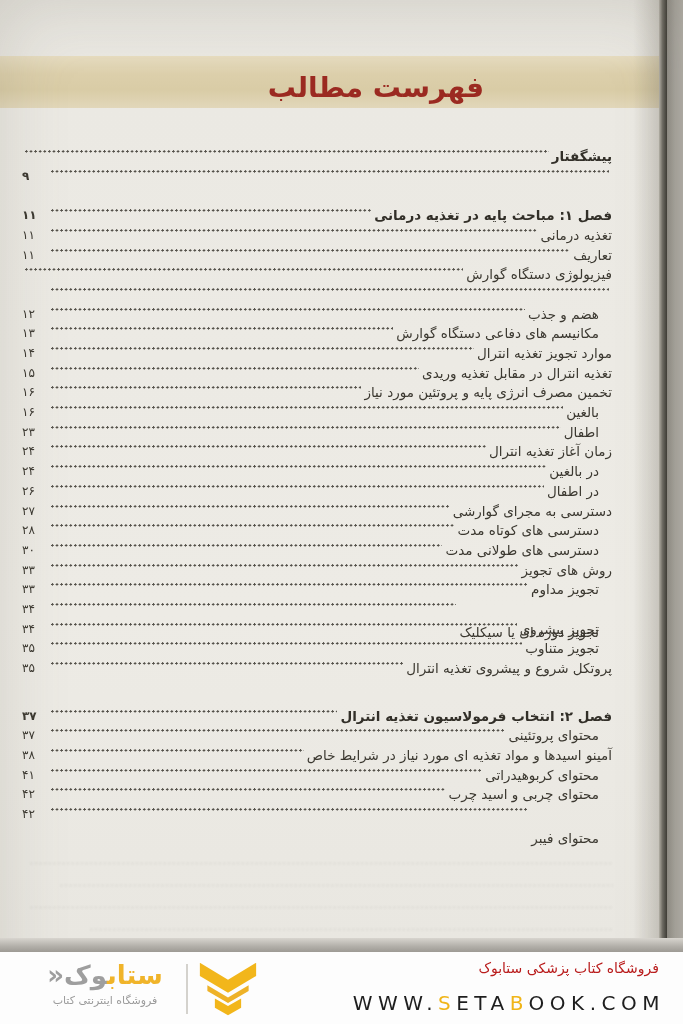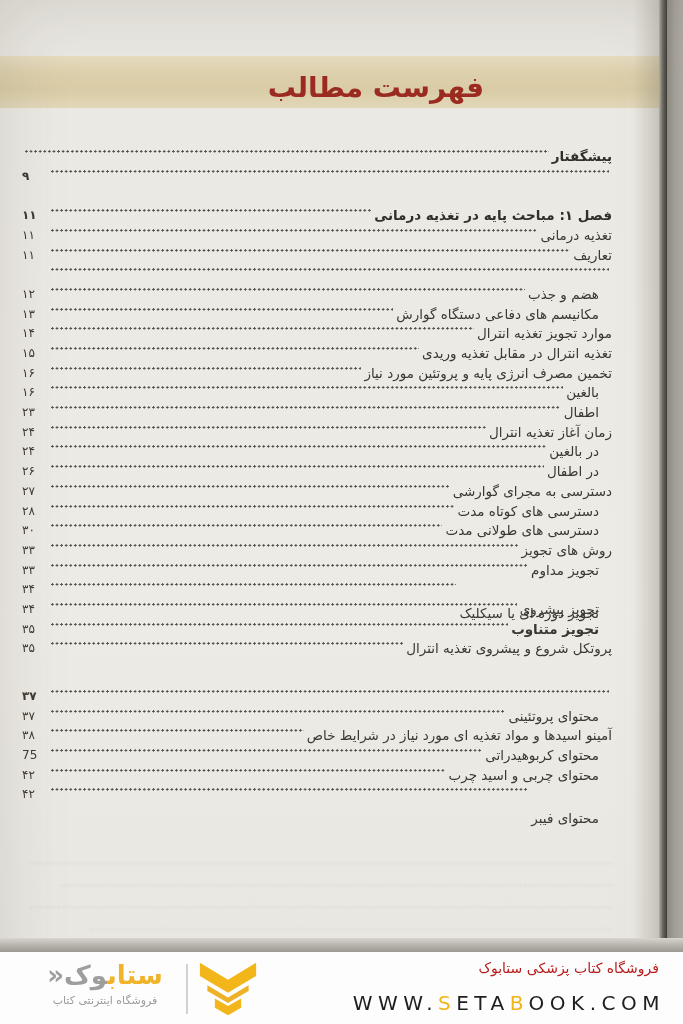--- a/index.html
+++ b/index.html
@@ -100,20 +100,24 @@
         <span class="label">تغذیه درمانی</span>
         <span class="dots"></span>
         <span class="num">۱۱</span>
       </div>
       <div class="row">
         <span class="label">تعاریف</span>
         <span class="dots"></span>
         <span class="num">۱۱</span>
       </div>
       <div class="row">
+        <span class="label">فیزیولوژی دستگاه گوارش</span>
+        <span class="dots"></span>
+      </div>
+      <div class="row">
         <span class="dots"></span>
         <span class="num"></span>
       </div>
       <div class="row">
         <span class="label" style="padding-right: 13px;">هضم و جذب</span>
         <span class="dots"></span>
         <span class="num">۱۲</span>
       </div>
       <div class="row">
         <span class="label" style="padding-right: 13px;">مکانیسم های دفاعی دستگاه گوارش</span>
@@ -189,48 +193,49 @@
         <span class="label" style="padding-right: 13px; margin-top: 47px;">تجویز دوره ای یا سیکلیک</span>
         <span class="dots"></span>
         <span class="num">۳۴</span>
       </div>
       <div class="row">
         <span class="label" style="padding-right: 13px;">تجویز پیشروی</span>
         <span class="dots"></span>
         <span class="num">۳۴</span>
       </div>
       <div class="row">
-        <span class="label" style="padding-right: 13px; font-weight: bold;">تجویز متناوب</span>
+        <span class="label" style="padding-right: 13px;">تجویز متناوب</span>
         <span class="dots"></span>
         <span class="num">۳۵</span>
       </div>
       <div class="row">
         <span class="label">پروتکل شروع و پیشروی تغذیه انترال</span>
         <span class="dots"></span>
         <span class="num">۳۵</span>
       </div>
       <div class="spacer" style="height: 28px;"></div>
       <div class="row bold">
+        <span class="label">فصل ۲: انتخاب فرمولاسیون تغذیه انترال</span>
         <span class="dots"></span>
         <span class="num">۳۷</span>
       </div>
       <div class="row">
         <span class="label" style="padding-right: 13px;">محتوای پروتئینی</span>
         <span class="dots"></span>
         <span class="num">۳۷</span>
       </div>
       <div class="row">
         <span class="label">آمینو اسیدها و مواد تغذیه ای مورد نیاز در شرایط خاص</span>
         <span class="dots"></span>
         <span class="num">۳۸</span>
       </div>
       <div class="row">
         <span class="label" style="padding-right: 13px;">محتوای کربوهیدراتی</span>
         <span class="dots"></span>
-        <span class="num">75</span>
+        <span class="num">۴۱</span>
       </div>
       <div class="row">
         <span class="label" style="padding-right: 13px;">محتوای چربی و اسید چرب</span>
         <span class="dots"></span>
         <span class="num">۴۲</span>
       </div>
       <div class="row">
         <span class="label" style="padding-right: 13px; margin-top: 48px;">محتوای فیبر</span>
         <span class="dots"></span>
         <span class="num">۴۲</span>

